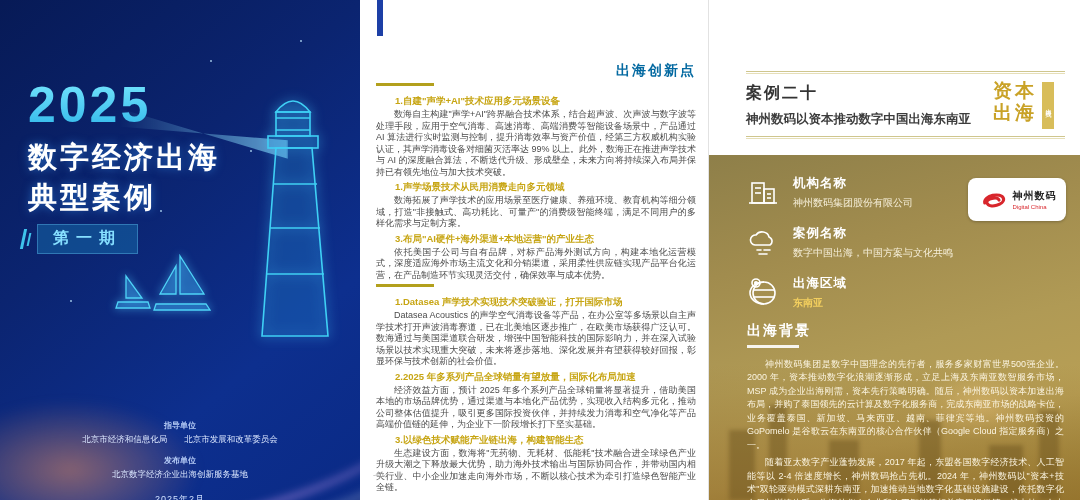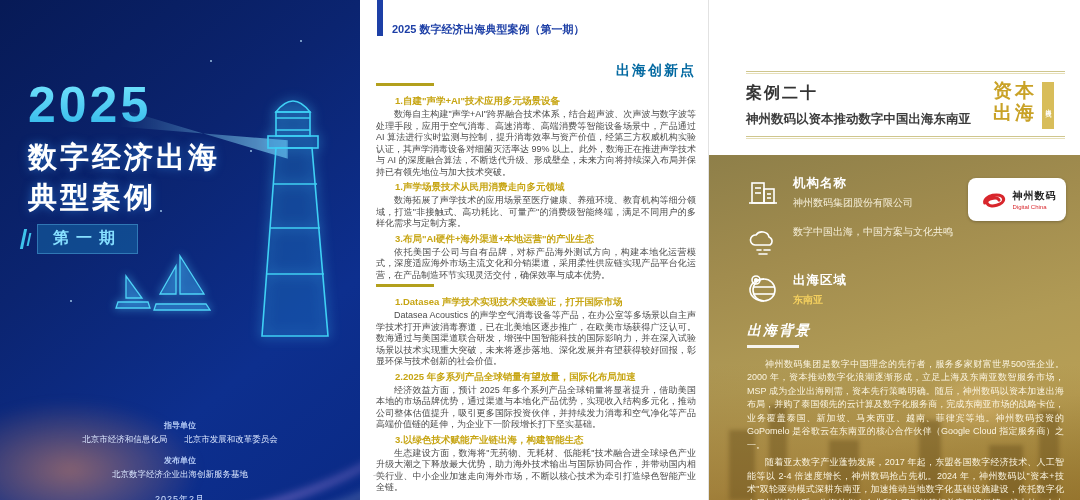--- a/index.html
+++ b/index.html
@@ -77,21 +77,21 @@
   .info-icon { width:32px; height:32px; margin-right:14px; flex-shrink:0; }
   .info-label { font-size:12.5px; font-weight:800; color:#fff; letter-spacing:1px; margin-bottom:4px; }
   .info-value { font-size:10px; color:#f6efd9; }
   .info-value.gold { color:#f3cf5e; font-weight:700; }
   .logo-box { position:absolute; right:14px; top:23px; width:98px; height:43px; background:#fff;
               border-radius:8px; display:flex; align-items:center; justify-content:center; gap:5px;
               box-shadow:0 1px 3px rgba(0,0,0,.25); }
   .logo-cn { font-size:10px; font-weight:800; color:#222; letter-spacing:1px; }
   .logo-en { font-size:6px; color:#d8262c; margin-top:1px; }
   .bg-sec { position:absolute; left:38px; right:16px; top:167px; }
-  .bg-title { font-size:14px; font-weight:900; color:#fff; letter-spacing:2px;font-style:italic; }
+  .bg-title { font-size:14px; font-weight:900; color:#fff; letter-spacing:2px; }
   .bg-rule { width:52px; height:2.5px; background:rgba(255,255,255,.9); margin:5px 0 10px; }
   .bg-p { font-size:9px; line-height:13.5px; color:#fbf4e0; text-align:justify; text-indent:2em; margin-bottom:4px; }
 </style>
 </head>
 <body>
 
 <div class="canvas">
 
   <section class="cover">
     <div class="star" style="left:210px;top:60px"></div>
@@ -148,21 +148,20 @@
       <div class="f-label">指导单位</div>
       <div class="f-org">北京市经济和信息化局　　北京市发展和改革委员会</div>
       <div class="f-label">发布单位</div>
       <div class="f-org">北京数字经济企业出海创新服务基地</div>
       <div class="f-date">2025年2月</div>
     </div>
   </section>
 
   <section class="pmid">
     <div class="mid-bar"></div>
-    <div class="mid-header">2025 数字经济出海典型案例（第一期）</div>
 
     <div class="mid-body">
       <div class="sec-title">出海创新点</div>
       <div class="sec-rule"></div>
 
       <div class="item-h">1.自建"声学+AI"技术应用多元场景设备</div>
       <div class="item-b">数海自主构建"声学+AI"跨界融合技术体系，结合超声波、次声波与数字波等处理手段，应用于空气消毒、高速消毒、高端消费等智能设备场景中，产品通过 AI 算法进行实时监测与控制，提升消毒效率与资产价值，经第三方权威机构实验认证，其声学消毒设备对细菌灭活率达 99% 以上。此外，数海正在推进声学技术与 AI 的深度融合算法，不断迭代升级、形成壁垒，未来方向将持续深入布局并保持已有领先地位与加大技术突破。</div>
       <div class="item-h">1.声学场景技术从民用消费走向多元领域</div>
       <div class="item-b">数海拓展了声学技术的应用场景至医疗健康、养殖环境、教育机构等细分领域，打造"非接触式、高功耗比、可量产"的消费级智能终端，满足不同用户的多样化需求与定制方案。</div>
       <div class="item-h">3.布局"AI硬件+海外渠道+本地运营"的产业生态</div>
@@ -233,20 +232,21 @@
         <div class="info-row">
           <svg class="info-icon" viewBox="0 0 32 32">
             <g stroke="#fff" stroke-width="1.6" fill="none" stroke-linecap="round">
               <path d="M8 20 a5 5 0 0 1 1-10 a7 6 0 0 1 13 2 a4.5 4.5 0 0 1 1 8 Z"></path>
               <path d="M10 25 h4"></path>
                 <path d="M17 25 h6"></path>
                 <path d="M12 29 h8"></path>
             </g>
           </svg>
           <div>
+            <div class="info-label">案例名称</div>
             <div class="info-value">数字中国出海，中国方案与文化共鸣</div>
           </div>
         </div>
 
         <div class="info-row">
           <svg class="info-icon" viewBox="0 0 32 32">
             <g stroke="#fff" stroke-width="1.6" fill="none">
               <circle cx="17" cy="18" r="11"></circle>
               <path d="M17 7 a14 11 0 0 0 0 22"></path>
               <path d="M7 15 h20"></path>

